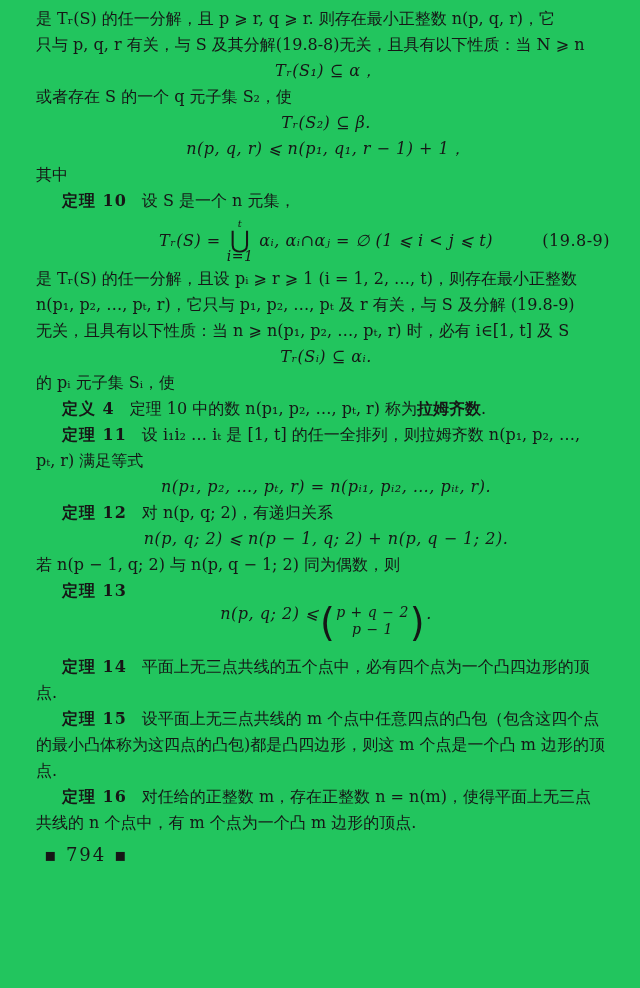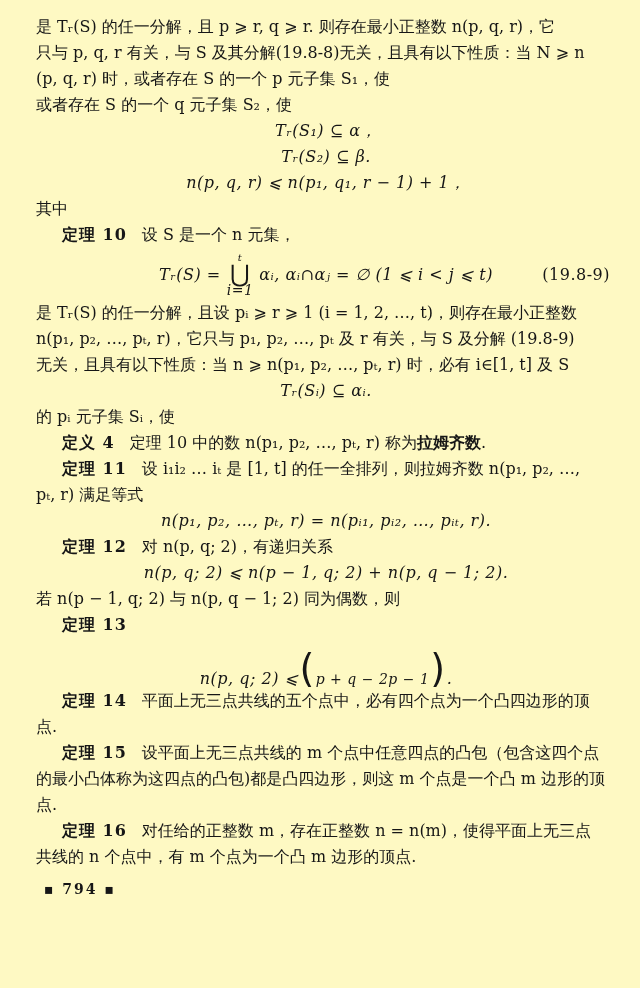--- a/index.html
+++ b/index.html
@@ -1,55 +1,54 @@
 <!DOCTYPE html>
 <html><head>
 <meta charset="utf-8">
 <style>
   html,body { margin:0; padding:0; background:#e8e8e8; }
   .page {
     position:relative;
     box-sizing:border-box;
     width:640px; height:988px;
     margin:0 auto;
-    background:#fef9c3;
+    background:#22c55e;
     color:#161616;
-    padding:14px 24px 0 36px;
+    padding:6px 24px 0 36px;
     font-family:"DejaVu Serif","Liberation Serif",serif;
     font-size:16px;
     overflow:hidden;
   }
   .ln { height:26px; line-height:26px; white-space:nowrap; margin:0; }
   .body   { text-align:left; }
   .center { text-align:center; }
   .math   { font-style:italic; letter-spacing:0.5px; }
   .theorem { padding-left:26px; }
   .lbl { font-weight:bold; margin-right:15px; letter-spacing:1px; font-style:normal; }
   .em-bold { font-weight:bold; }
   .display { height:52px; display:flex; align-items:center; justify-content:center; position:relative; font-style:italic; letter-spacing:0.5px; }
-  .display-binom { height:50px; display:flex; align-items:flex-end; justify-content:center; font-style:italic; letter-spacing:0.5px; }
+  .display-binom { height:50px; display:flex; align-items:flex-start; justify-content:center; font-style:italic; letter-spacing:0.5px; }
   .cupstack { display:inline-flex; flex-direction:column; align-items:center; margin:0 6px; line-height:1; }
   .cs-top { font-size:10px; line-height:10px; }
   .cs-mid { font-size:24px; line-height:22px; font-style:normal; }
   .cs-bot { font-size:14px; line-height:10px; }
   .eq-tag { position:absolute; right:6px; top:50%; transform:translateY(-50%); font-style:normal; }
   .paren { font-size:38px; line-height:1; display:inline-block; transform:scaleY(1.02); font-weight:400; margin:0 1px; font-style:normal; font-family:"DejaVu Sans","Liberation Sans",sans-serif; }
-  .stack2 { display:inline-flex; flex-direction:row; align-items:center; font-size:14px; line-height:17px; }
-  .footer { margin-top:8px; padding-left:8px; font-size:14px; font-weight:bold; letter-spacing:2px; height:22px; line-height:22px; }
+  .stack2 { display:inline-flex; flex-direction:column; align-items:center; font-size:14px; line-height:17px; }
+  .footer { margin-top:8px; padding-left:8px; font-size:18px; font-weight:normal; letter-spacing:2px; height:22px; line-height:22px; }
 </style>
 </head>
 <body>
 
 <div class="page">
 
   <p class="ln body">是 Tᵣ(S) 的任一分解，且 p ⩾ r, q ⩾ r.  则存在最小正整数 n(p, q, r)，它</p>
   <p class="ln body">只与 p, q, r 有关，与 S 及其分解(19.8-8)无关，且具有以下性质：当 N ⩾ n</p>
-  <p class="ln body">(p, q, r) 时，或者存在 S 的一个 p 元子集 S₁，使</p>
+  <p class="ln center math">Tᵣ(S₁) ⊆ α，</p>
   <p class="ln body">或者存在 S 的一个 q 元子集 S₂，使</p>
-  <p class="ln center math">Tᵣ(S₁) ⊆ α，</p>
   <p class="ln center math">Tᵣ(S₂) ⊆ β.</p>
 
   <p class="ln center math">n(p, q, r) ⩽ n(p₁, q₁, r − 1) + 1，</p>
   <p class="ln body">其中</p>
 
   <p class="ln body theorem"><span class="lbl">定理 10</span><span>设 S 是一个 n 元集，</span></p>
 
   <div class="display">
     <span>Tᵣ(S) =</span>
     <span class="cupstack">

